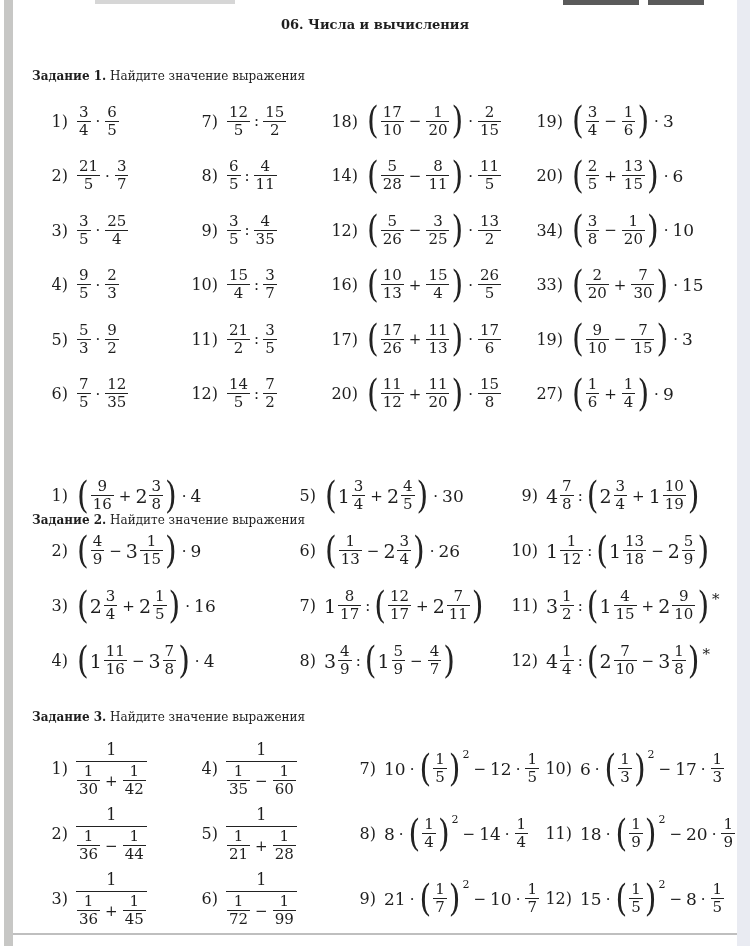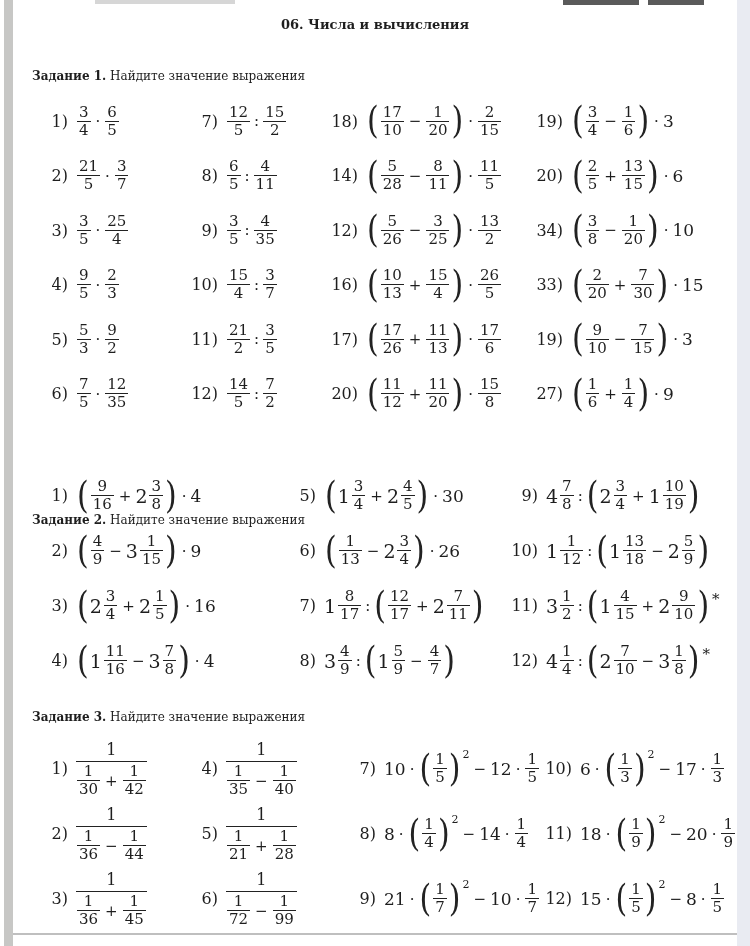--- a/index.html
+++ b/index.html
@@ -870,21 +870,21 @@
               <span class="pnum">1</span>
             </span>
             <span class="bfden">
               <span class="frac">
                 <span class="fnum">1</span>
                 <span class="fden">35</span>
               </span>
               <span class="op">−</span>
               <span class="frac">
                 <span class="fnum">1</span>
-                <span class="fden">40</span>
+                <span class="fden">60</span>
               </span>
             </span>
           </span>
         </span>
       </div>
       <div class="item">
         <span class="inum">5)</span>
         <span class="expr">
           <span class="bigfrac">
             <span class="bfnum">

